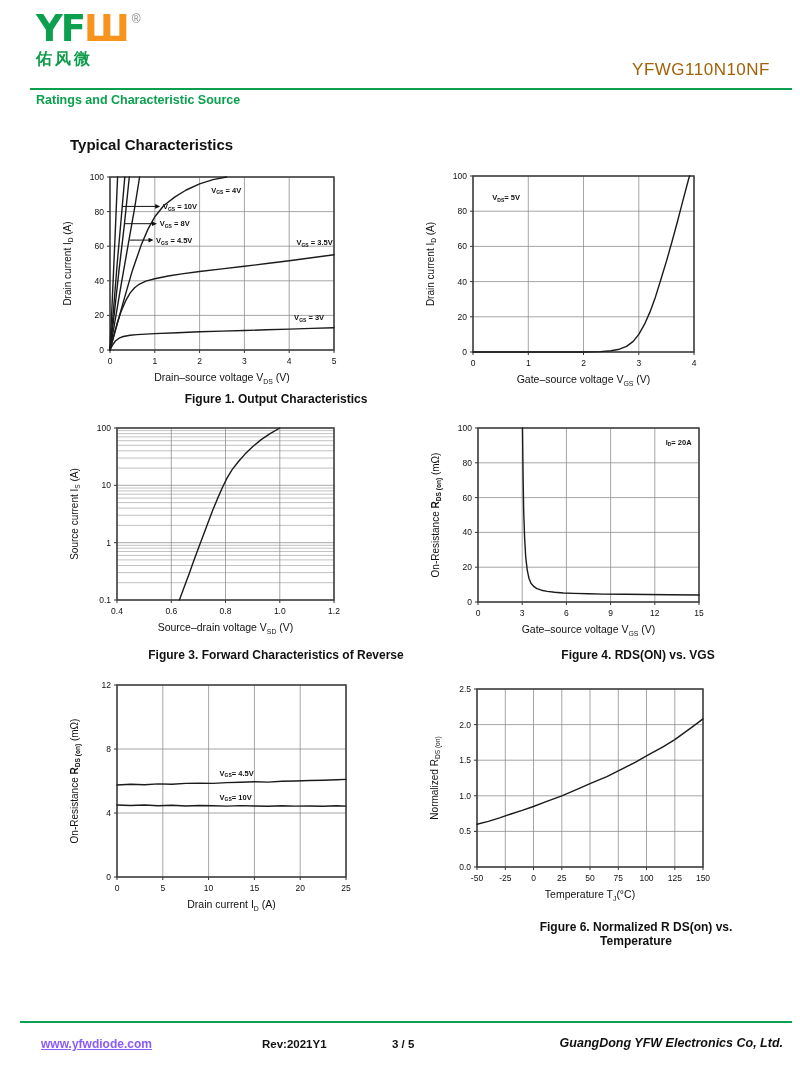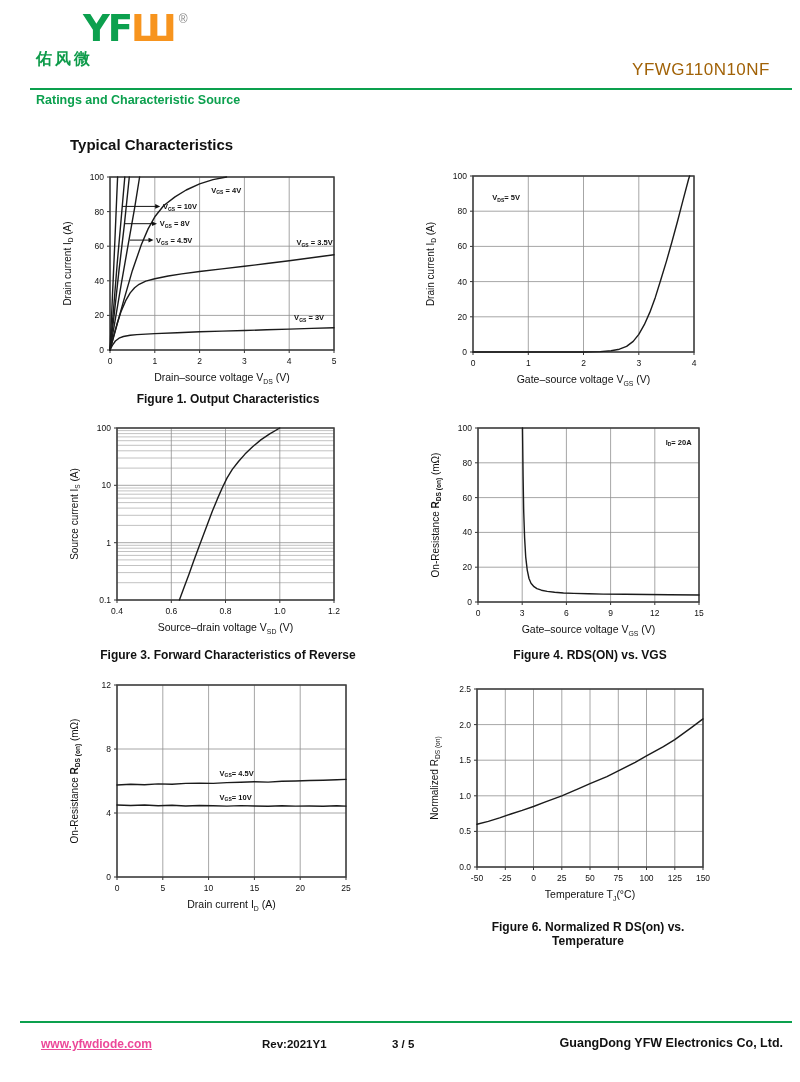--- a/index.html
+++ b/index.html
@@ -2,41 +2,41 @@
 <html><head>
 <meta charset="utf-8">
 <style>
   html,body{margin:0;padding:0;background:#ffffff;}
   body{width:800px;height:1082px;font-family:"Liberation Sans",sans-serif;position:relative;overflow:hidden;}
   .page{position:absolute;inset:0;background:#fff;}
 
   
   .logo{position:absolute;left:36px;top:10px;}
   .logo-row{line-height:1;}
-  .logo-yf{font-family:"DejaVu Sans",sans-serif;font-weight:bold;font-size:37px;color:#0CA04E;letter-spacing:-2px;margin-left:47px;}
+  .logo-yf{font-family:"DejaVu Sans",sans-serif;font-weight:bold;font-size:37px;color:#0CA04E;letter-spacing:-2px;}
   .logo-sha{font-family:"DejaVu Sans",sans-serif;font-weight:bold;font-size:37px;color:#F7941E;letter-spacing:0;}
   .logo-reg{font-size:12px;color:#888;vertical-align:18px;margin-left:2px;}
   .logo-cn{font-family:"DejaVu Sans",sans-serif;font-weight:bold;font-size:16px;color:#0E9B4A;letter-spacing:3px;margin-top:2px;}
   .header-product{position:absolute;right:30px;top:60px;font-size:17px;font-weight:normal;color:#a16207;letter-spacing:0.5px;}
   .header-rule{position:absolute;left:30px;right:8px;top:88px;height:2px;background:#0CA04E;}
   .section-title{position:absolute;left:36px;top:93px;font-size:12.5px;font-weight:bold;color:#0CA04E;}
 
   .heading{position:absolute;left:70px;top:136px;font-size:15px;font-weight:bold;color:#111;}
 
   .figure-svg{position:absolute;}
-  .caption{position:absolute;width:260px;text-align:center;font-size:12px;font-weight:bold;color:#111;}
+  .caption{position:absolute;width:260px;text-align:center;font-size:12px;font-weight:bold;color:#111;margin-left:48px;}
 
   svg text{font-family:"Liberation Sans",sans-serif;}
 
   
   .footer-rule{position:absolute;left:20px;right:8px;top:1021px;height:2px;background:#0CA04E;}
-  .footer-link{position:absolute;left:41px;top:1037px;font-size:12px;font-weight:bold;color:#ec4899;text-decoration:underline;cursor:pointer;}
+  .footer-link{position:absolute;left:41px;top:1037px;font-size:12px;font-weight:bold;color:#8b5cf6;text-decoration:underline;cursor:pointer;}
   .footer-rev{position:absolute;left:242px;top:1038px;font-size:11.5px;font-weight:bold;color:#111;padding-left:20px;}
   .footer-page{position:absolute;left:392px;top:1038px;font-size:11.5px;font-weight:bold;color:#111;}
-  .footer-company{position:absolute;right:17px;top:1036px;font-size:12.5px;font-weight:bold;color:#111;}
+  .footer-company{position:absolute;right:17px;top:1036px;font-size:12.5px;font-weight:bold;color:#111;font-style:italic;}
 </style>
 </head>
 <body>
 
 <div class="page">
 
   <div class="logo">
     <div class="logo-row">
       <span class="logo-yf">YF</span><span class="logo-sha">Ш</span><span class="logo-reg">®</span>
     </div>

